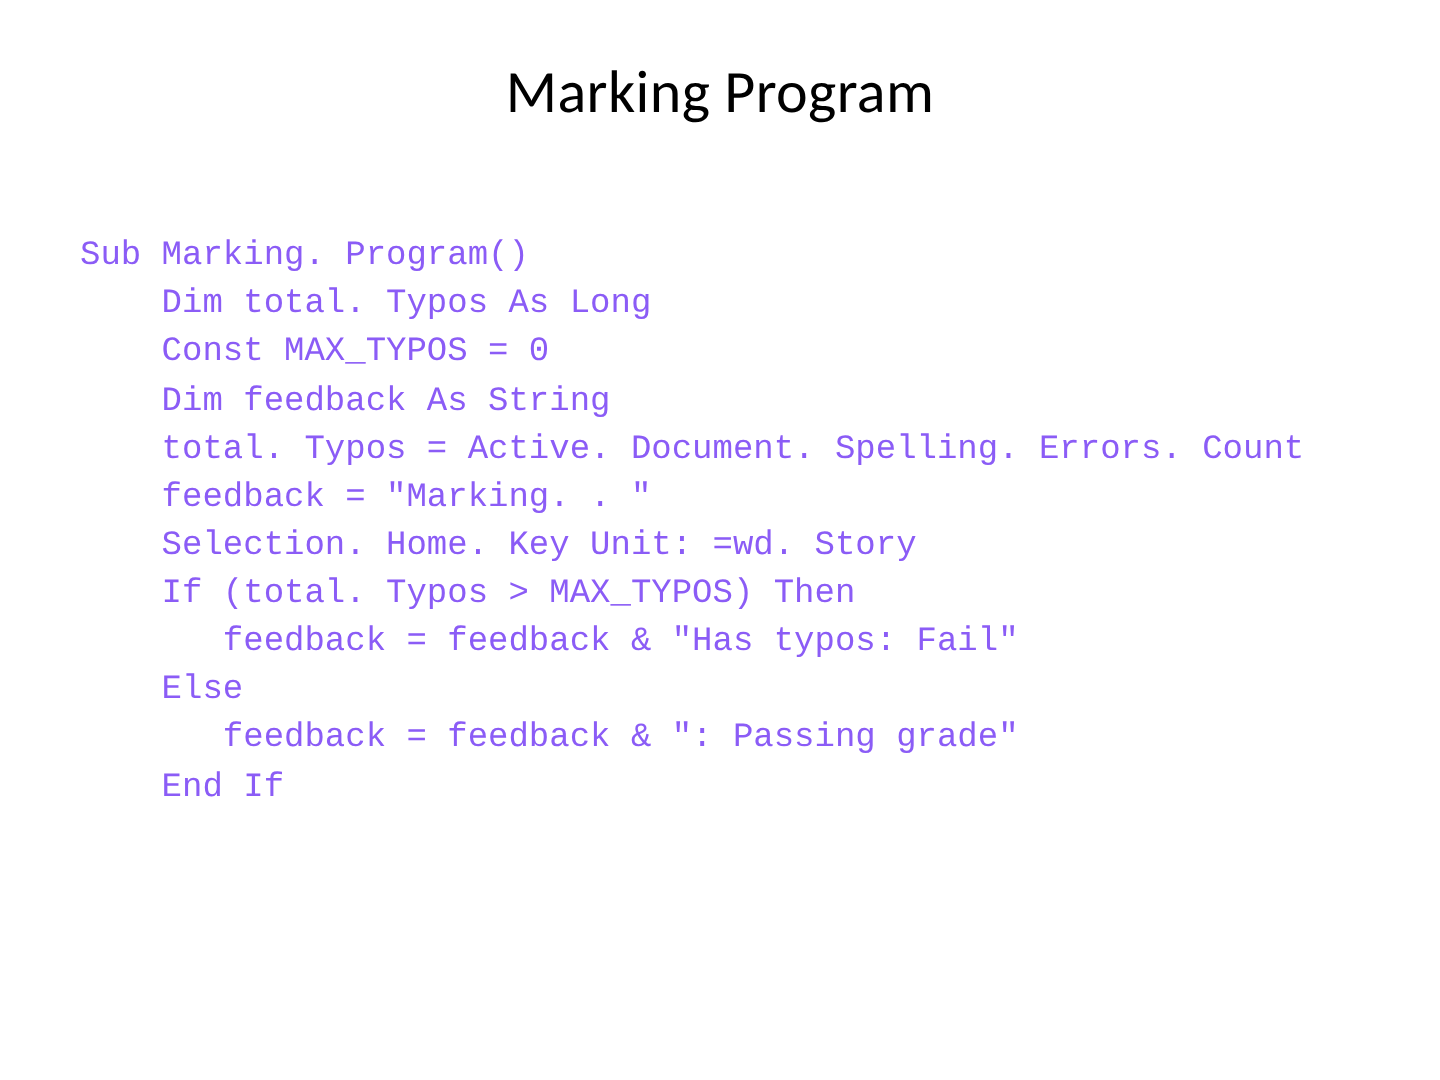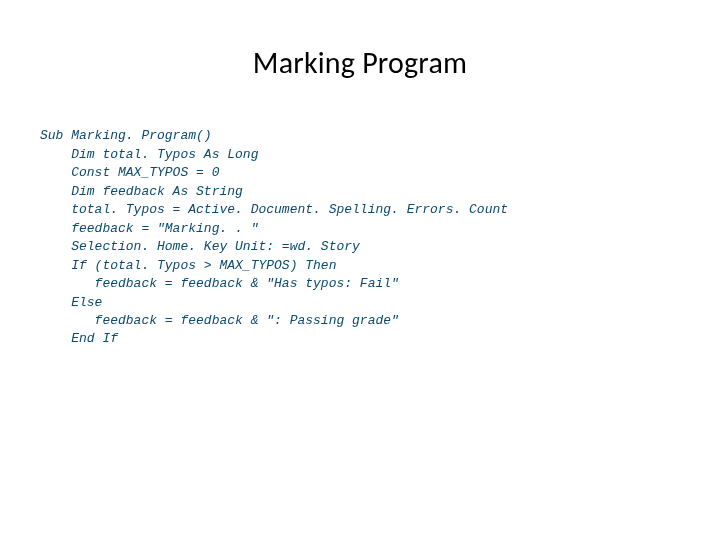--- a/index.html
+++ b/index.html
@@ -15,30 +15,29 @@
     width: 720px;
     height: 540px;
     position: relative;
     box-sizing: border-box;
     padding: 24px 40px 40px 40px;
   }
   .title {
     text-align: center;
     font-size: 30px;
     font-weight: 400;
-    margin: 20px 0 28px 0;
+    margin: 4px 0 28px 0;
     letter-spacing: 0.2px;
   }
   .code-block {
     font-family: Consolas, "Courier New", monospace;
-    font-size: 13px;
+    font-size: 17px;
     line-height: 1.42;
     white-space: pre;
-    color: #0c4a6e;
-    font-style: italic;
+    color: #8b5cf6;
   }
 </style>
 </head>
 <body>
 
 <div class="slide">
   <h1 class="title">Marking Program</h1>
   <div class="code-block">
 <span>Sub Marking. Program()</span>
 <span>    Dim total. Typos As Long</span>

